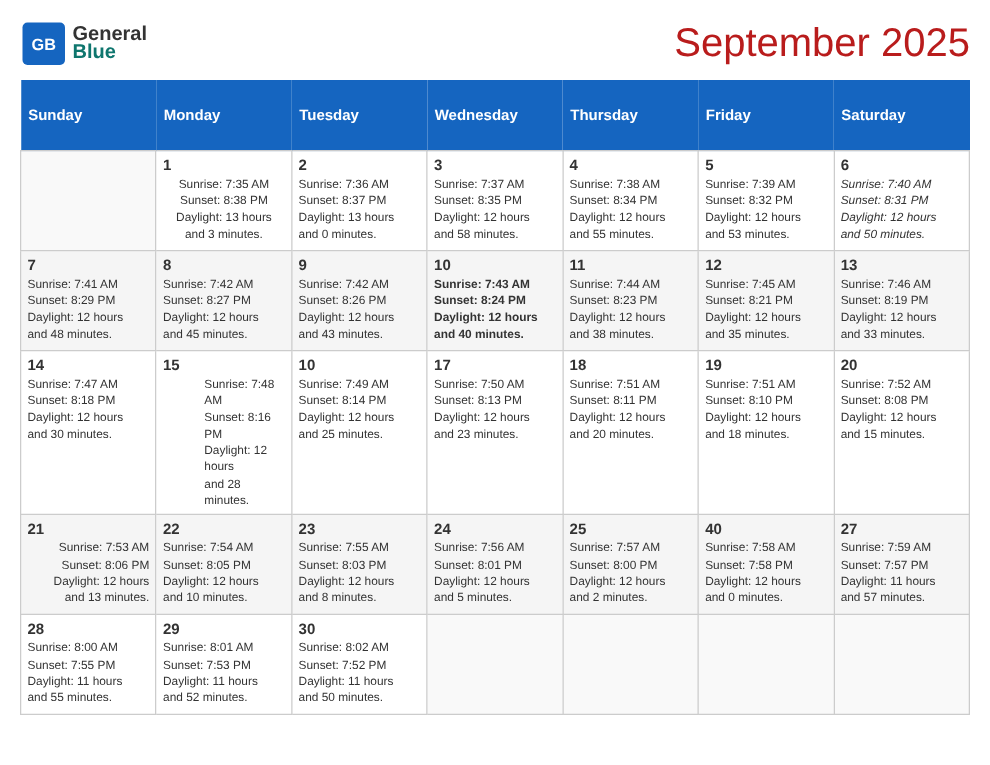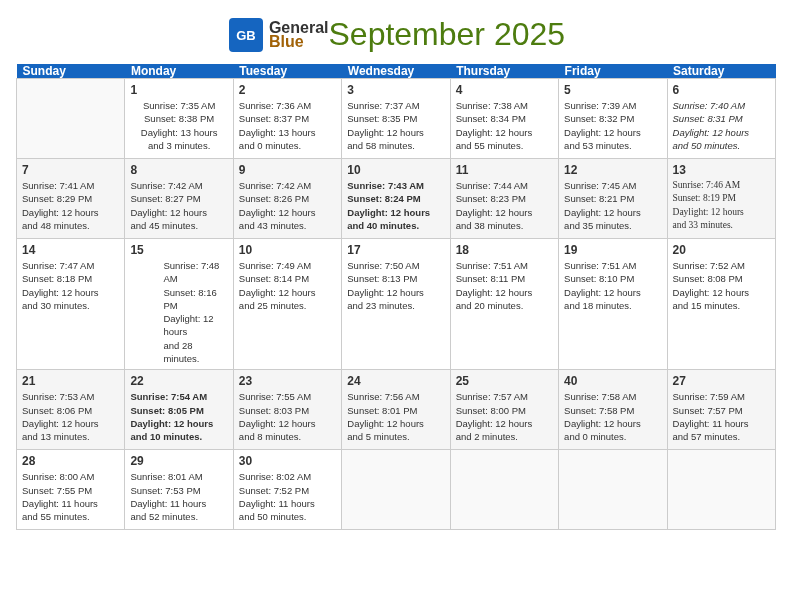--- a/index.html
+++ b/index.html
@@ -6,50 +6,50 @@
     body {
       font-family: Arial, sans-serif;
       background: #fff;
       width: 792px;
       min-height: 612px;
       padding: 16px;
     }
     .header {
       display: flex;
       align-items: flex-start;
-      justify-content: center;
+      justify-content: space-between;
       margin-bottom: 10px;
     }
     .logo {
       display: flex;
       flex-direction: column;
       align-items: flex-start;
     }
     .title-block {
       text-align: right;
     }
     .month-title {
       font-size: 32px;
-      color: #4d7c0f;
+      color: #b91c1c;
       font-weight: normal;
     }
     .location {
       font-size: 14px;
       color: #555;
     }
     table {
       width: 100%;
       border-collapse: collapse;
       font-size: 10.5px;
     }
     thead th {
       background-color: #1565c0;
       color: #fff;
       text-align: left;
-      padding: 0 6px;
+      padding: 21px 6px;
       font-size: 12px;
       font-weight: bold;
     }
     tbody td {
       border: 1px solid #ccc;
       vertical-align: top;
       padding: 4px 5px;
       height: 80px;
       width: 107px;
       color: #333;
@@ -80,21 +80,21 @@
 
 <div class="header">
   <div class="logo">
     <div style="display:flex;align-items:center;gap:4px;">
       <svg width="38" height="38" viewBox="0 0 38 38">
         <rect x="2" y="2" width="34" height="34" rx="4" fill="#1565c0"></rect>
         <text x="19" y="24" text-anchor="middle" fill="white" font-size="13" font-family="Arial" font-weight="bold">GB</text>
       </svg>
       <div>
         <div style="font-size:16px;font-weight:bold;color:#333;">General</div>
-        <div style="font-size:16px;font-weight:bold;color:#a16207;margin-top:-4px;">Blue</div>
+        <div style="font-size:16px;font-weight:bold;color:#0f766e;margin-top:-4px;">Blue</div>
       </div>
     </div>
   </div>
   <div class="title-block">
     <div class="month-title">September 2025</div>
   </div>
 </div>
 
 <table>
   <thead>
@@ -192,21 +192,21 @@
         </td>
         <td>
           <span class="day-num">12</span>
           <div class="day-info" style="white-space: pre-line;">Sunrise: 7:45 AM
 Sunset: 8:21 PM
 Daylight: 12 hours
 and 35 minutes.</div>
         </td>
         <td>
           <span class="day-num">13</span>
-          <div class="day-info" style="white-space: pre-line; font-family: Liberation Serif, serif;">Sunrise: 7:46 AM
+          <div class="day-info" style="white-space: pre-line;">Sunrise: 7:46 AM
 Sunset: 8:19 PM
 Daylight: 12 hours
 and 33 minutes.</div>
         </td>
       </tr>
       <tr>
         <td>
           <span class="day-num">14</span>
           <div class="day-info" style="white-space: pre-line;">Sunrise: 7:47 AM
 Sunset: 8:18 PM
@@ -252,28 +252,28 @@
           <span class="day-num">20</span>
           <div class="day-info" style="white-space: pre-line;">Sunrise: 7:52 AM
 Sunset: 8:08 PM
 Daylight: 12 hours
 and 15 minutes.</div>
         </td>
       </tr>
       <tr>
         <td>
           <span class="day-num">21</span>
-          <div class="day-info" style="white-space: pre-line;">Sunrise: 7:53 AM
+          <div class="day-info" style="white-space: pre-line; text-align: right;">Sunrise: 7:53 AM
 Sunset: 8:06 PM
 Daylight: 12 hours
 and 13 minutes.</div>
         </td>
         <td>
           <span class="day-num">22</span>
-          <div class="day-info" style="white-space: pre-line; font-weight: bold;">Sunrise: 7:54 AM
+          <div class="day-info" style="white-space: pre-line;">Sunrise: 7:54 AM
 Sunset: 8:05 PM
 Daylight: 12 hours
 and 10 minutes.</div>
         </td>
         <td>
           <span class="day-num">23</span>
           <div class="day-info" style="white-space: pre-line;">Sunrise: 7:55 AM
 Sunset: 8:03 PM
 Daylight: 12 hours
 and 8 minutes.</div>

